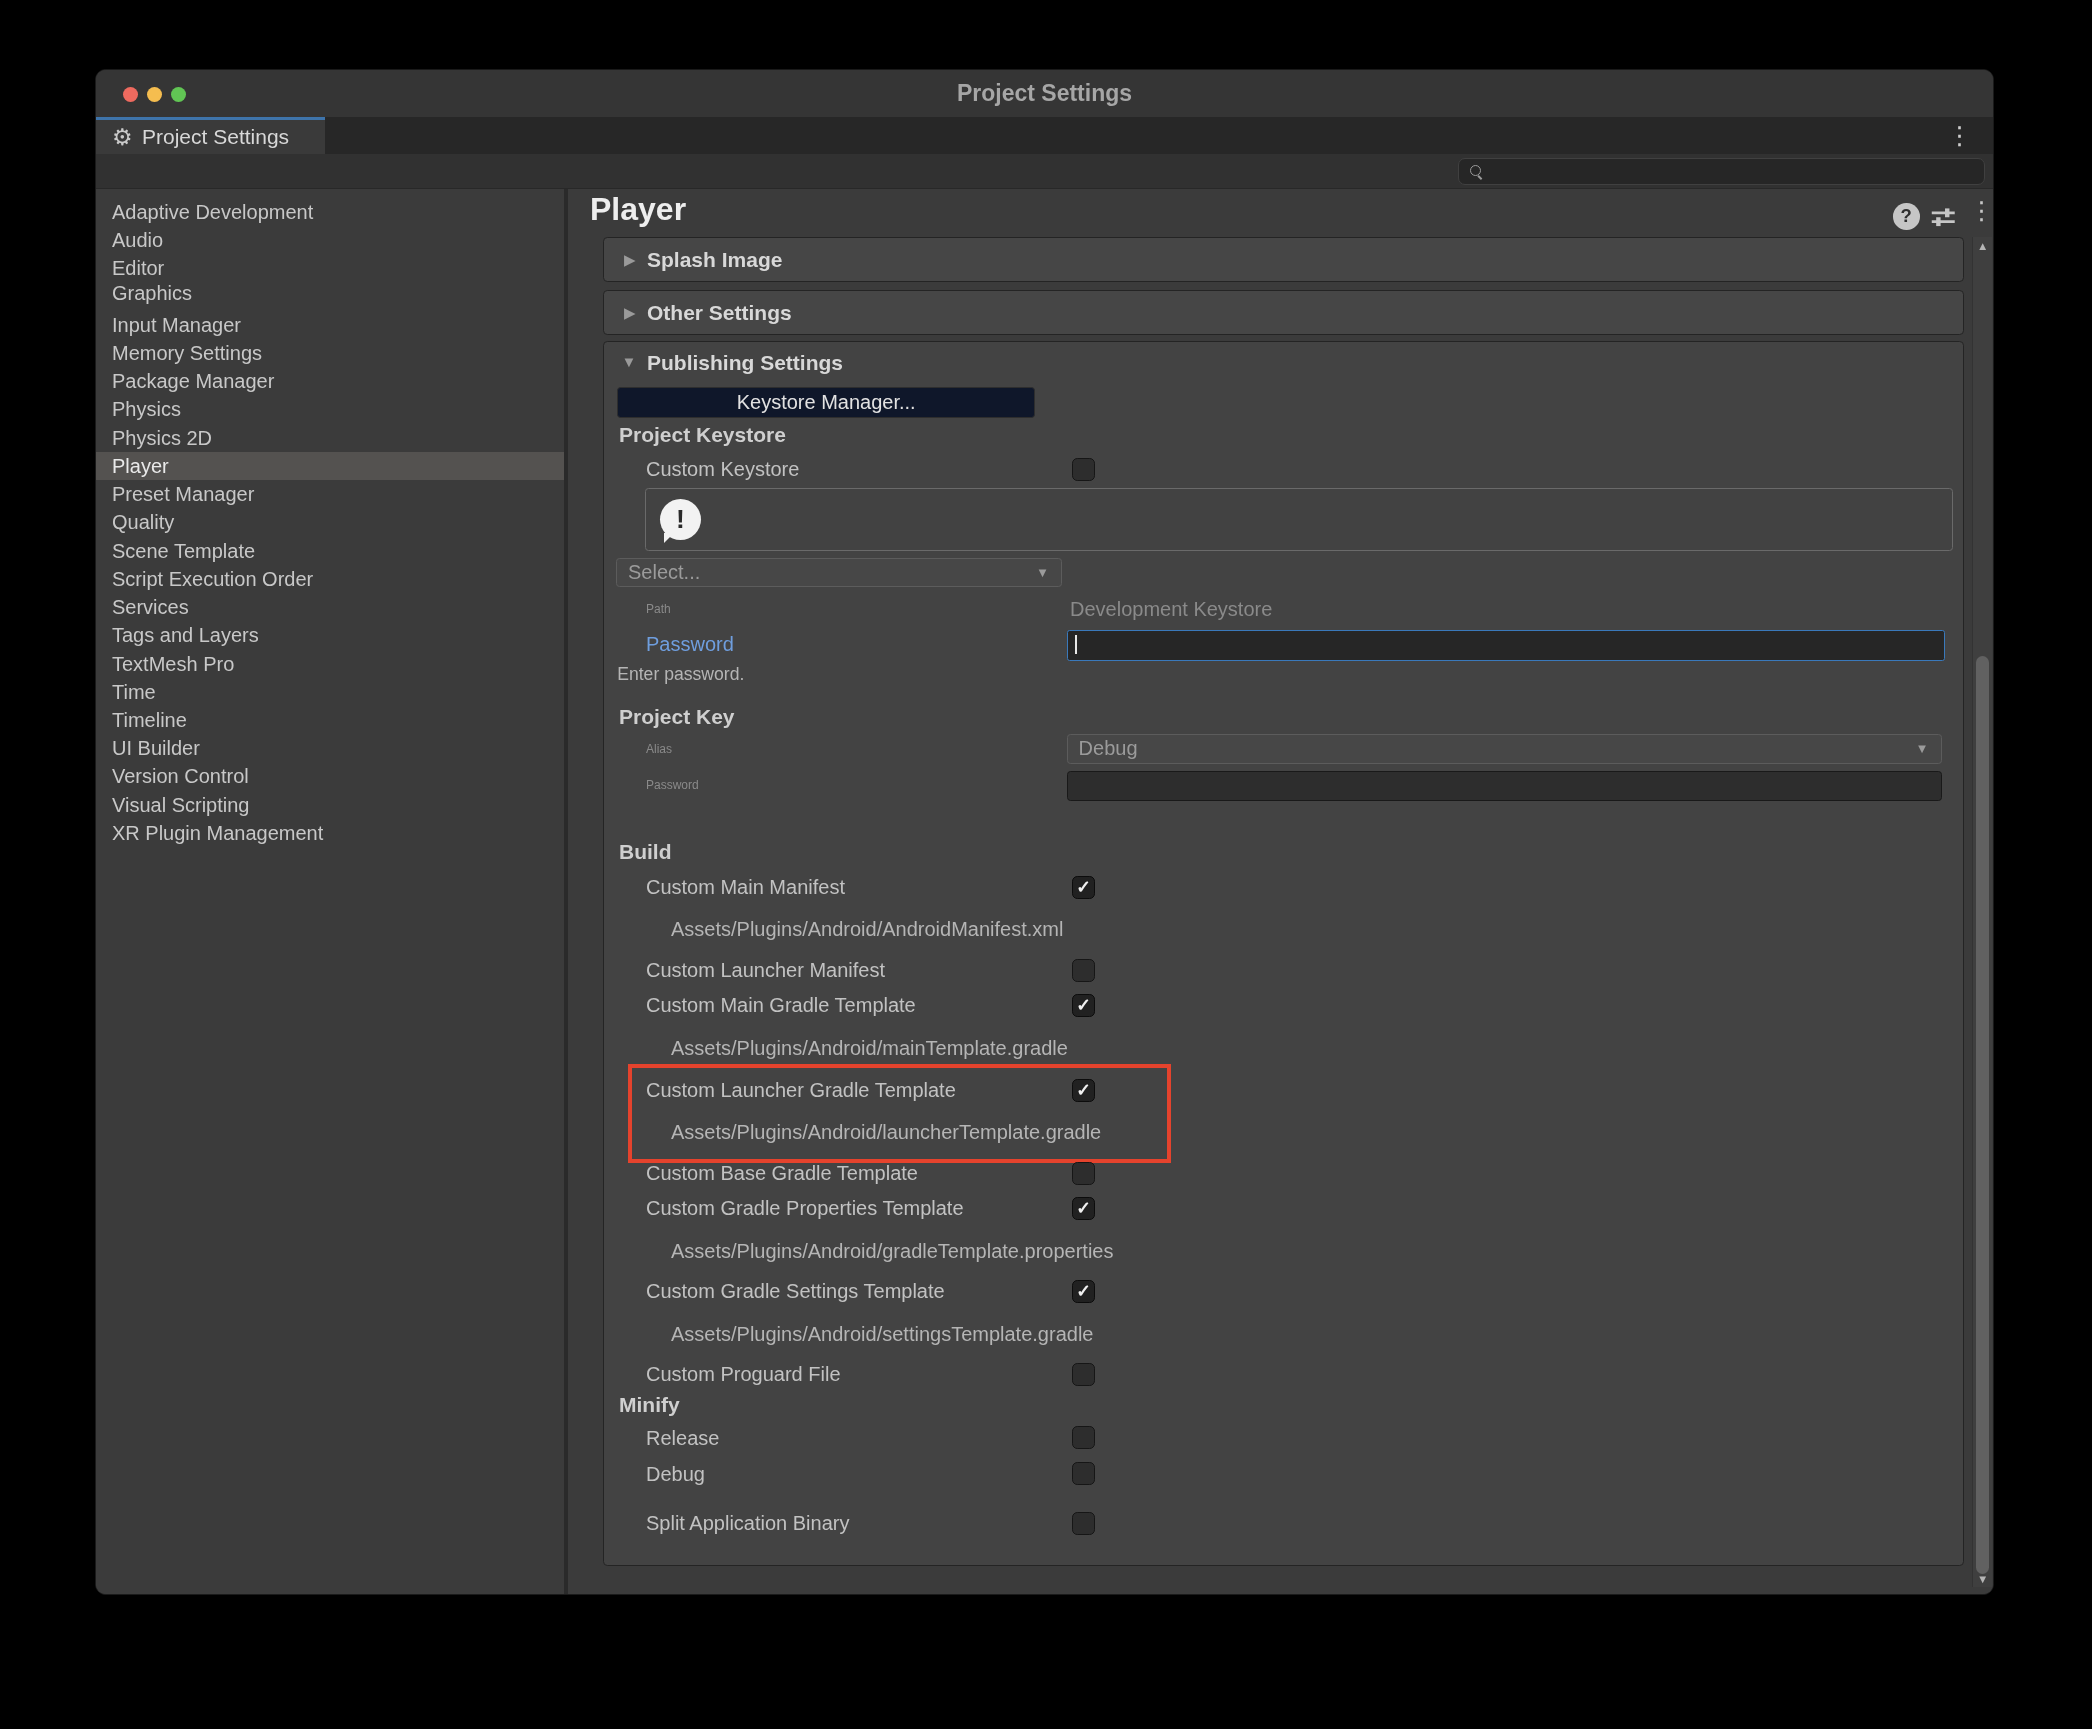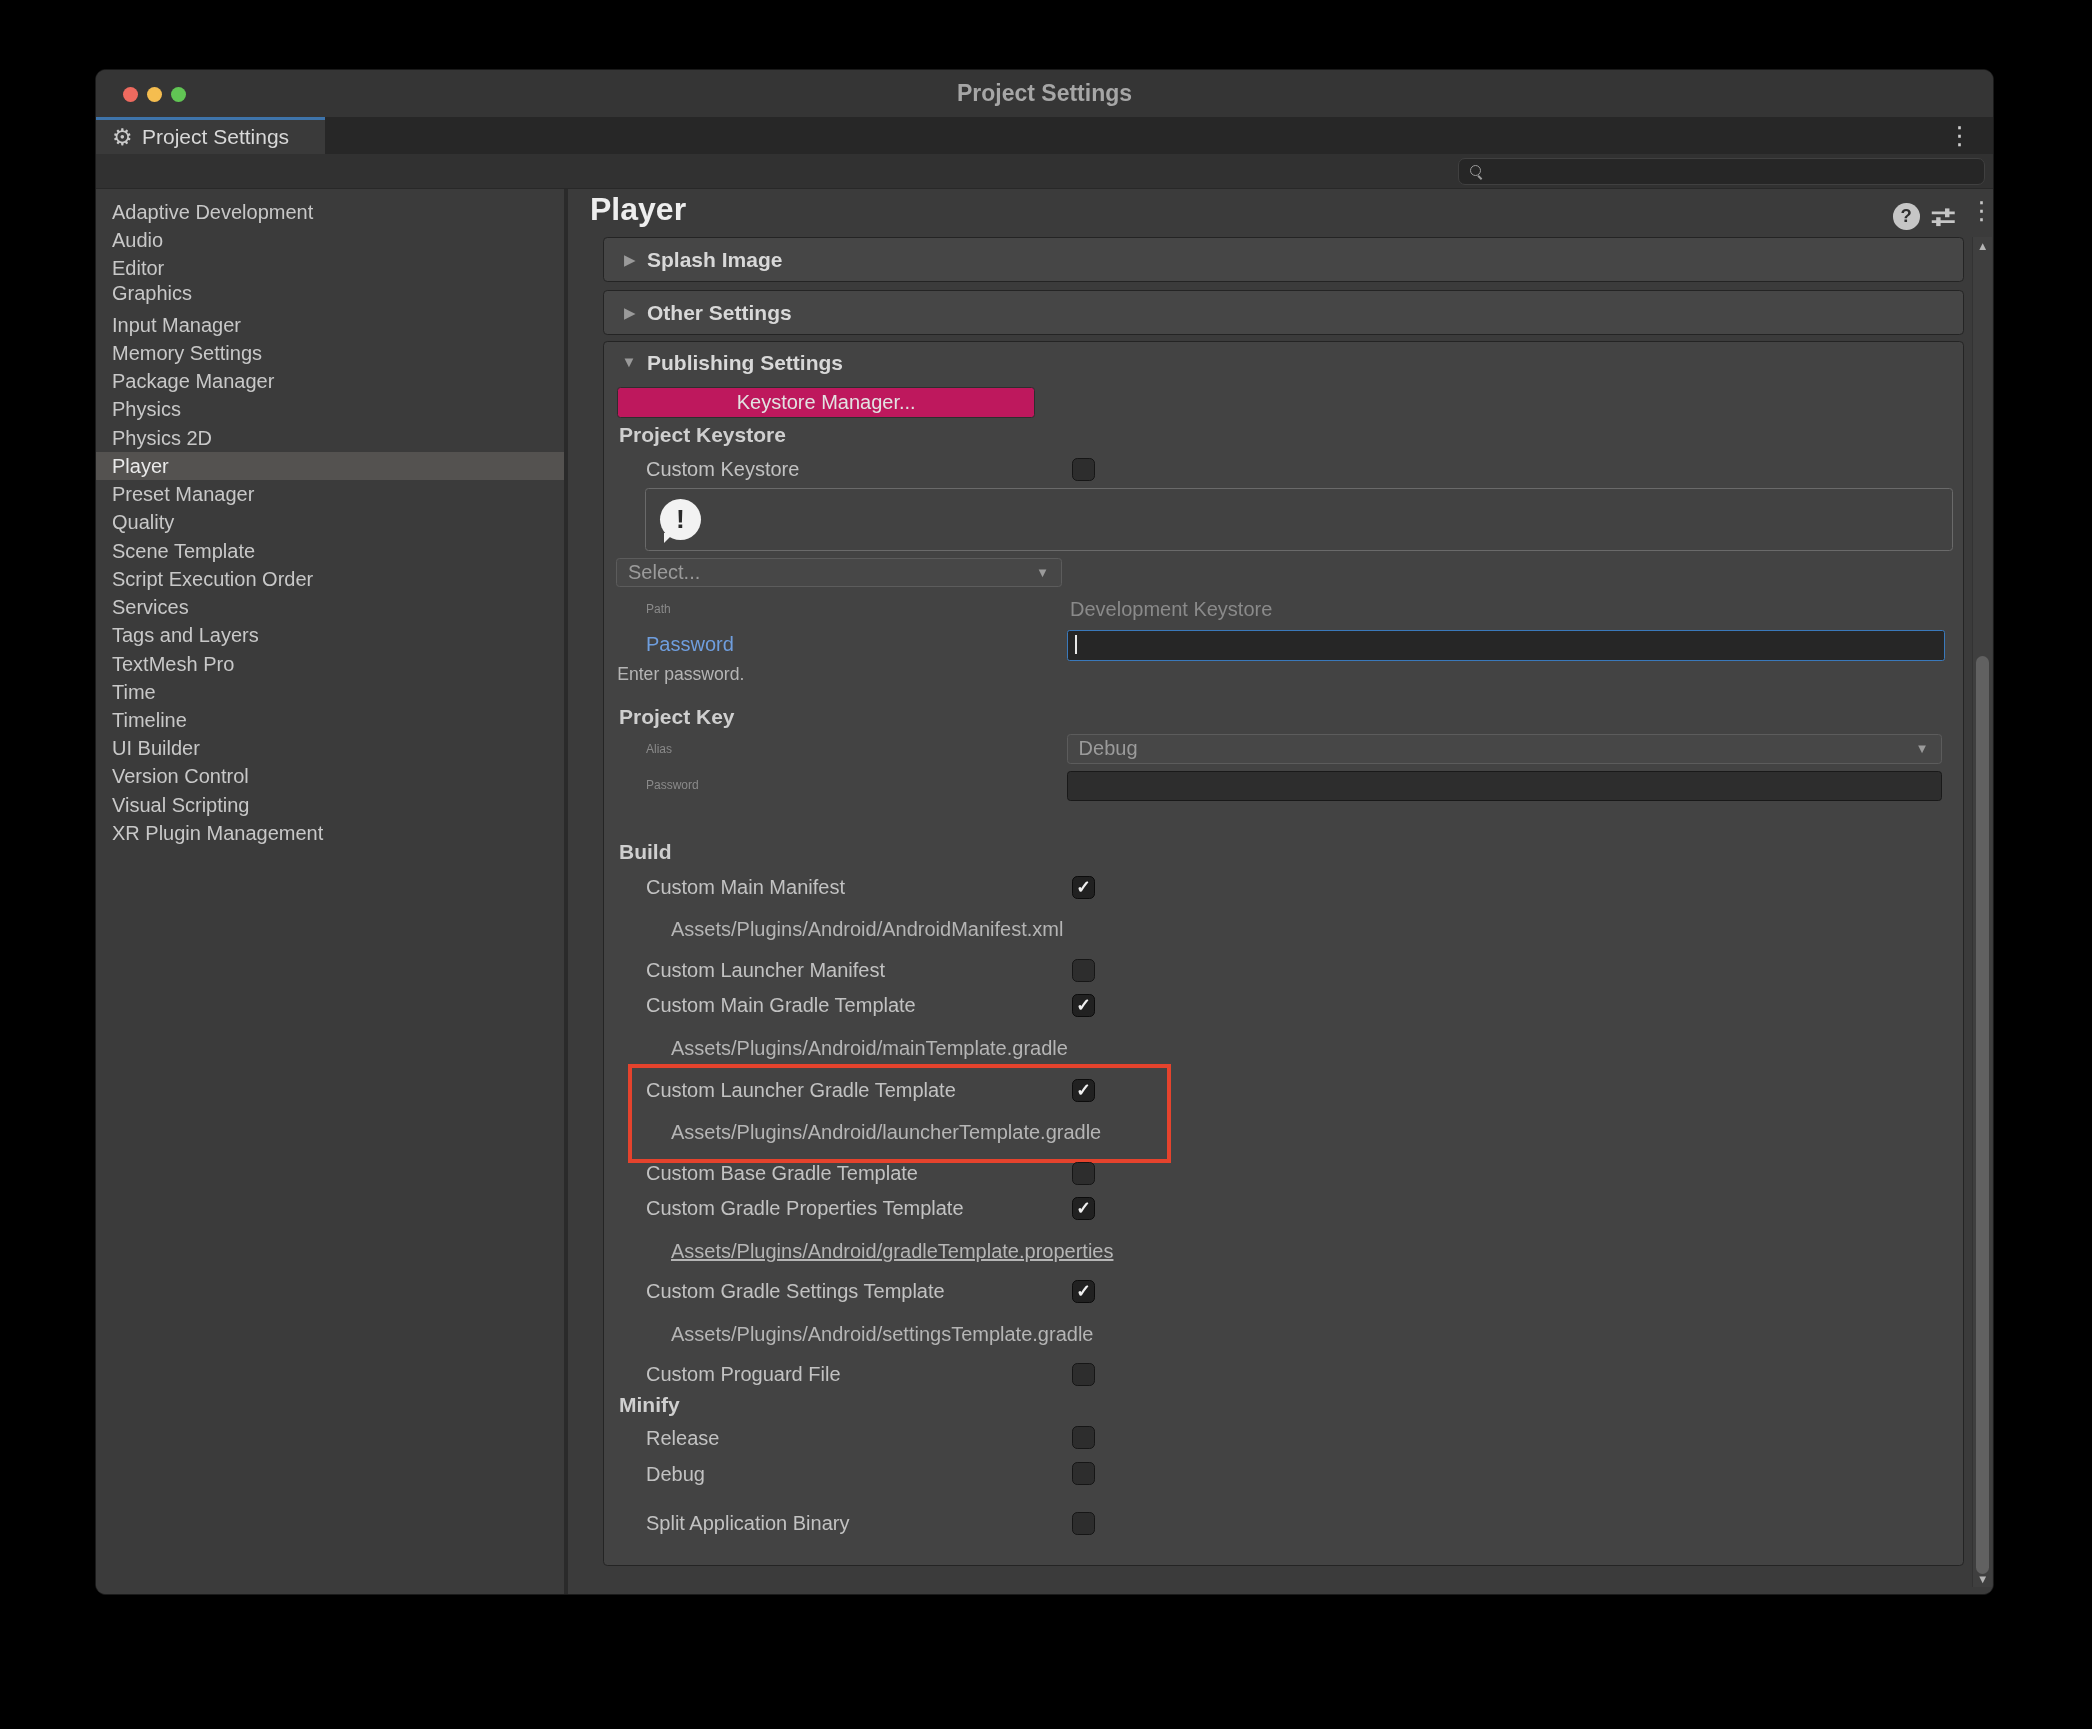--- a/index.html
+++ b/index.html
@@ -47,21 +47,21 @@
   .scrollpane{position:absolute;left:0;top:46px;right:0;bottom:0;}
   .sec-box{position:absolute;left:35px;width:1361px;height:45px;background:#464646;border:0.9px solid #242424;
            border-radius:4.4px;box-sizing:border-box;}
   .sec-tri{position:absolute;left:20px;top:0;height:43px;line-height:43px;font-size:15px;color:#9a9a9a;}
   .sec-label{position:absolute;left:43px;top:0;height:43px;line-height:43px;font-size:21px;font-weight:bold;color:#d8d8d8;}
   .pub-panel{position:absolute;left:35px;top:106px;width:1361px;height:1225px;background:#434343;
              border:0.9px solid #242424;border-radius:4.4px;box-sizing:border-box;}
   
   .pp-head-tri{position:absolute;left:17.6px;top:10.6px;font-size:15px;color:#9a9a9a;}
   .pp-head-label{position:absolute;left:43px;top:7px;font-size:21px;font-weight:bold;color:#d8d8d8;line-height:28px;}
-  .btn{position:absolute;left:13.2px;top:45px;width:418px;height:31px;background:#be185d;border:0.9px solid #2e2e2e;
+  .btn{position:absolute;left:13.2px;top:45px;width:418px;height:31px;background:#0f172a;border:0.9px solid #2e2e2e;
        border-radius:3.5px;box-sizing:border-box;text-align:center;line-height:29px;font-size:20px;color:#e2e2e2;}
   .grp-label{position:absolute;left:15px;height:28px;line-height:28px;font-size:21px;font-weight:bold;color:#cfcfcf;}
   .row-label{position:absolute;left:42px;height:28px;line-height:28px;font-size:20px;color:#c2c2c2;white-space:nowrap;}
   .row-path{position:absolute;left:67px;height:28px;line-height:28px;font-size:20px;color:#b5b5b5;white-space:nowrap;}
   .checkbox{position:absolute;left:468px;width:23px;height:23px;border-radius:5.3px;background:#2d2d2d;
             border:0.9px solid #161616;box-sizing:border-box;}
   .checkbox.checked{background:#212121;border-color:#0c0c0c;}
   .checkbox.checked::after{content:"\2713";position:absolute;left:0;top:-0.9px;width:100%;text-align:center;
             color:#f0f0f0;font-size:17.6px;font-weight:bold;line-height:23px;}
   .warnbox{position:absolute;left:41px;top:146px;width:1308px;height:63px;background:#424242;border:0.9px solid #6a6a6a;
@@ -231,21 +231,21 @@
               <div class="row-label" style="top: 649px;">Custom Main Gradle Template</div>
               <div class="checkbox checked" style="top: 652px;"></div>
               <div class="row-path" style="top: 692px;">Assets/Plugins/Android/mainTemplate.gradle</div>
               <div class="row-label" style="top: 734px;">Custom Launcher Gradle Template</div>
               <div class="checkbox checked" style="top: 737px;"></div>
               <div class="row-path" style="top: 776px;">Assets/Plugins/Android/launcherTemplate.gradle</div>
               <div class="row-label" style="top: 817px;">Custom Base Gradle Template</div>
               <div class="checkbox" style="top: 820px;"></div>
               <div class="row-label" style="top: 852px;">Custom Gradle Properties Template</div>
               <div class="checkbox checked" style="top: 855px;"></div>
-              <div class="row-path" style="top: 895px; text-decoration: underline;">Assets/Plugins/Android/gradleTemplate.properties</div>
+              <div class="row-path" style="top: 895px;">Assets/Plugins/Android/gradleTemplate.properties</div>
               <div class="row-label" style="top: 935px;">Custom Gradle Settings Template</div>
               <div class="checkbox checked" style="top: 938px;"></div>
               <div class="row-path" style="top: 978px;">Assets/Plugins/Android/settingsTemplate.gradle</div>
               <div class="row-label" style="top: 1018px;">Custom Proguard File</div>
               <div class="checkbox" style="top: 1021px;"></div>
               <div class="row-label" style="top: 1082px;">Release</div>
               <div class="checkbox" style="top: 1084px;"></div>
               <div class="row-label" style="top: 1118px;">Debug</div>
               <div class="checkbox" style="top: 1120px;"></div>
               <div class="row-label" style="top: 1167px;">Split Application Binary</div>

